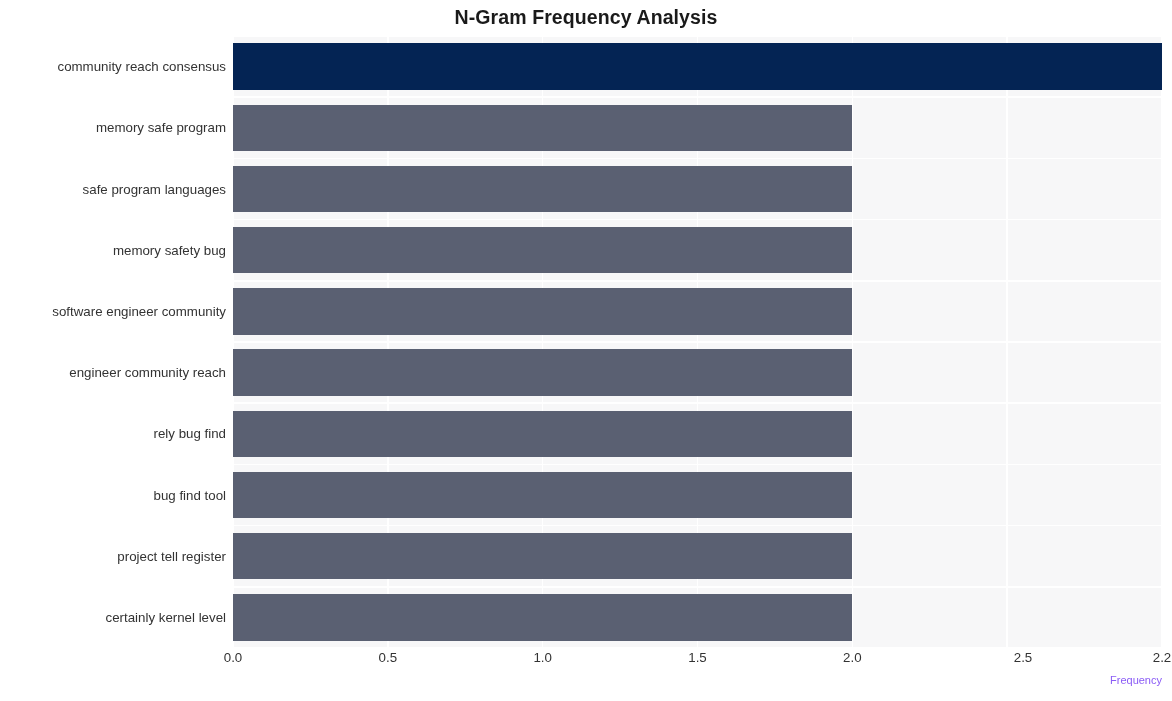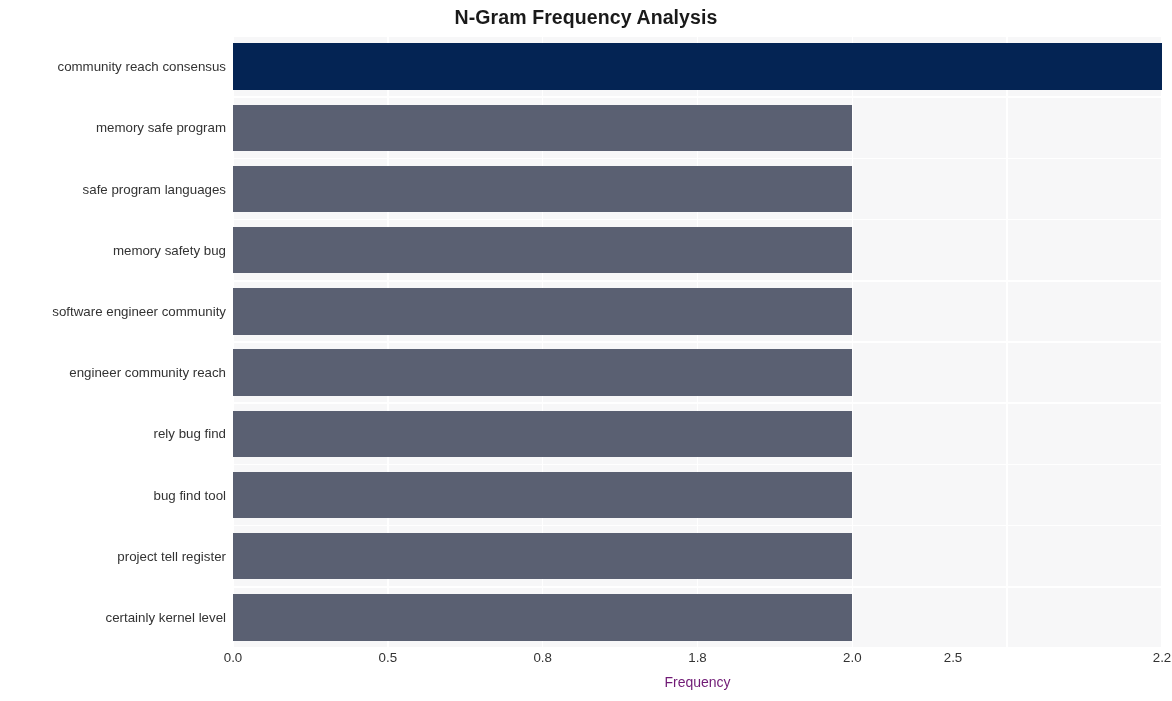--- a/index.html
+++ b/index.html
@@ -102,23 +102,23 @@
     color: #333333;
     white-space: nowrap;
   }
 
   
   #xaxis-title {
     position: absolute;
     left: 233px;
     top: 674px;
     width: 929px;
-    text-align: center;
-    font-size: 14px;
-    color: #701a75;
+    text-align: right;
+    font-size: 11px;
+    color: #8b5cf6;
   }
 </style>
 </head>
 <body>
 
 <div id="chart-root">
 
   <div id="chart-title">N-Gram Frequency Analysis</div>
 
   <div id="plot-area">
@@ -167,22 +167,22 @@
       <div class="ylabel" style="top: 330.1px;">engineer community reach</div>
       <div class="ylabel" style="top: 391.3px;">rely bug find</div>
       <div class="ylabel" style="top: 452.5px;">bug find tool</div>
       <div class="ylabel" style="top: 513.7px;">project tell register</div>
       <div class="ylabel" style="top: 574.9px;">certainly kernel level</div>
     </div>
 
   <div id="xticks">
       <div class="xtick" style="left: 233px;">0.0</div>
       <div class="xtick" style="left: 387.833px;">0.5</div>
-      <div class="xtick" style="left: 542.667px;">0.8</div>
-      <div class="xtick" style="left: 697.5px;">1.8</div>
+      <div class="xtick" style="left: 542.667px;">1.0</div>
+      <div class="xtick" style="left: 697.5px;">1.5</div>
       <div class="xtick" style="left: 852.333px;">2.0</div>
-      <div class="xtick" style="left: 953px;">2.5</div>
+      <div class="xtick" style="left: 1023px;">2.5</div>
       <div class="xtick" style="left: 1162px;">2.2</div>
     </div>
 
   <div id="xaxis-title">Frequency</div>
 
 </div>
 
 </body></html>

